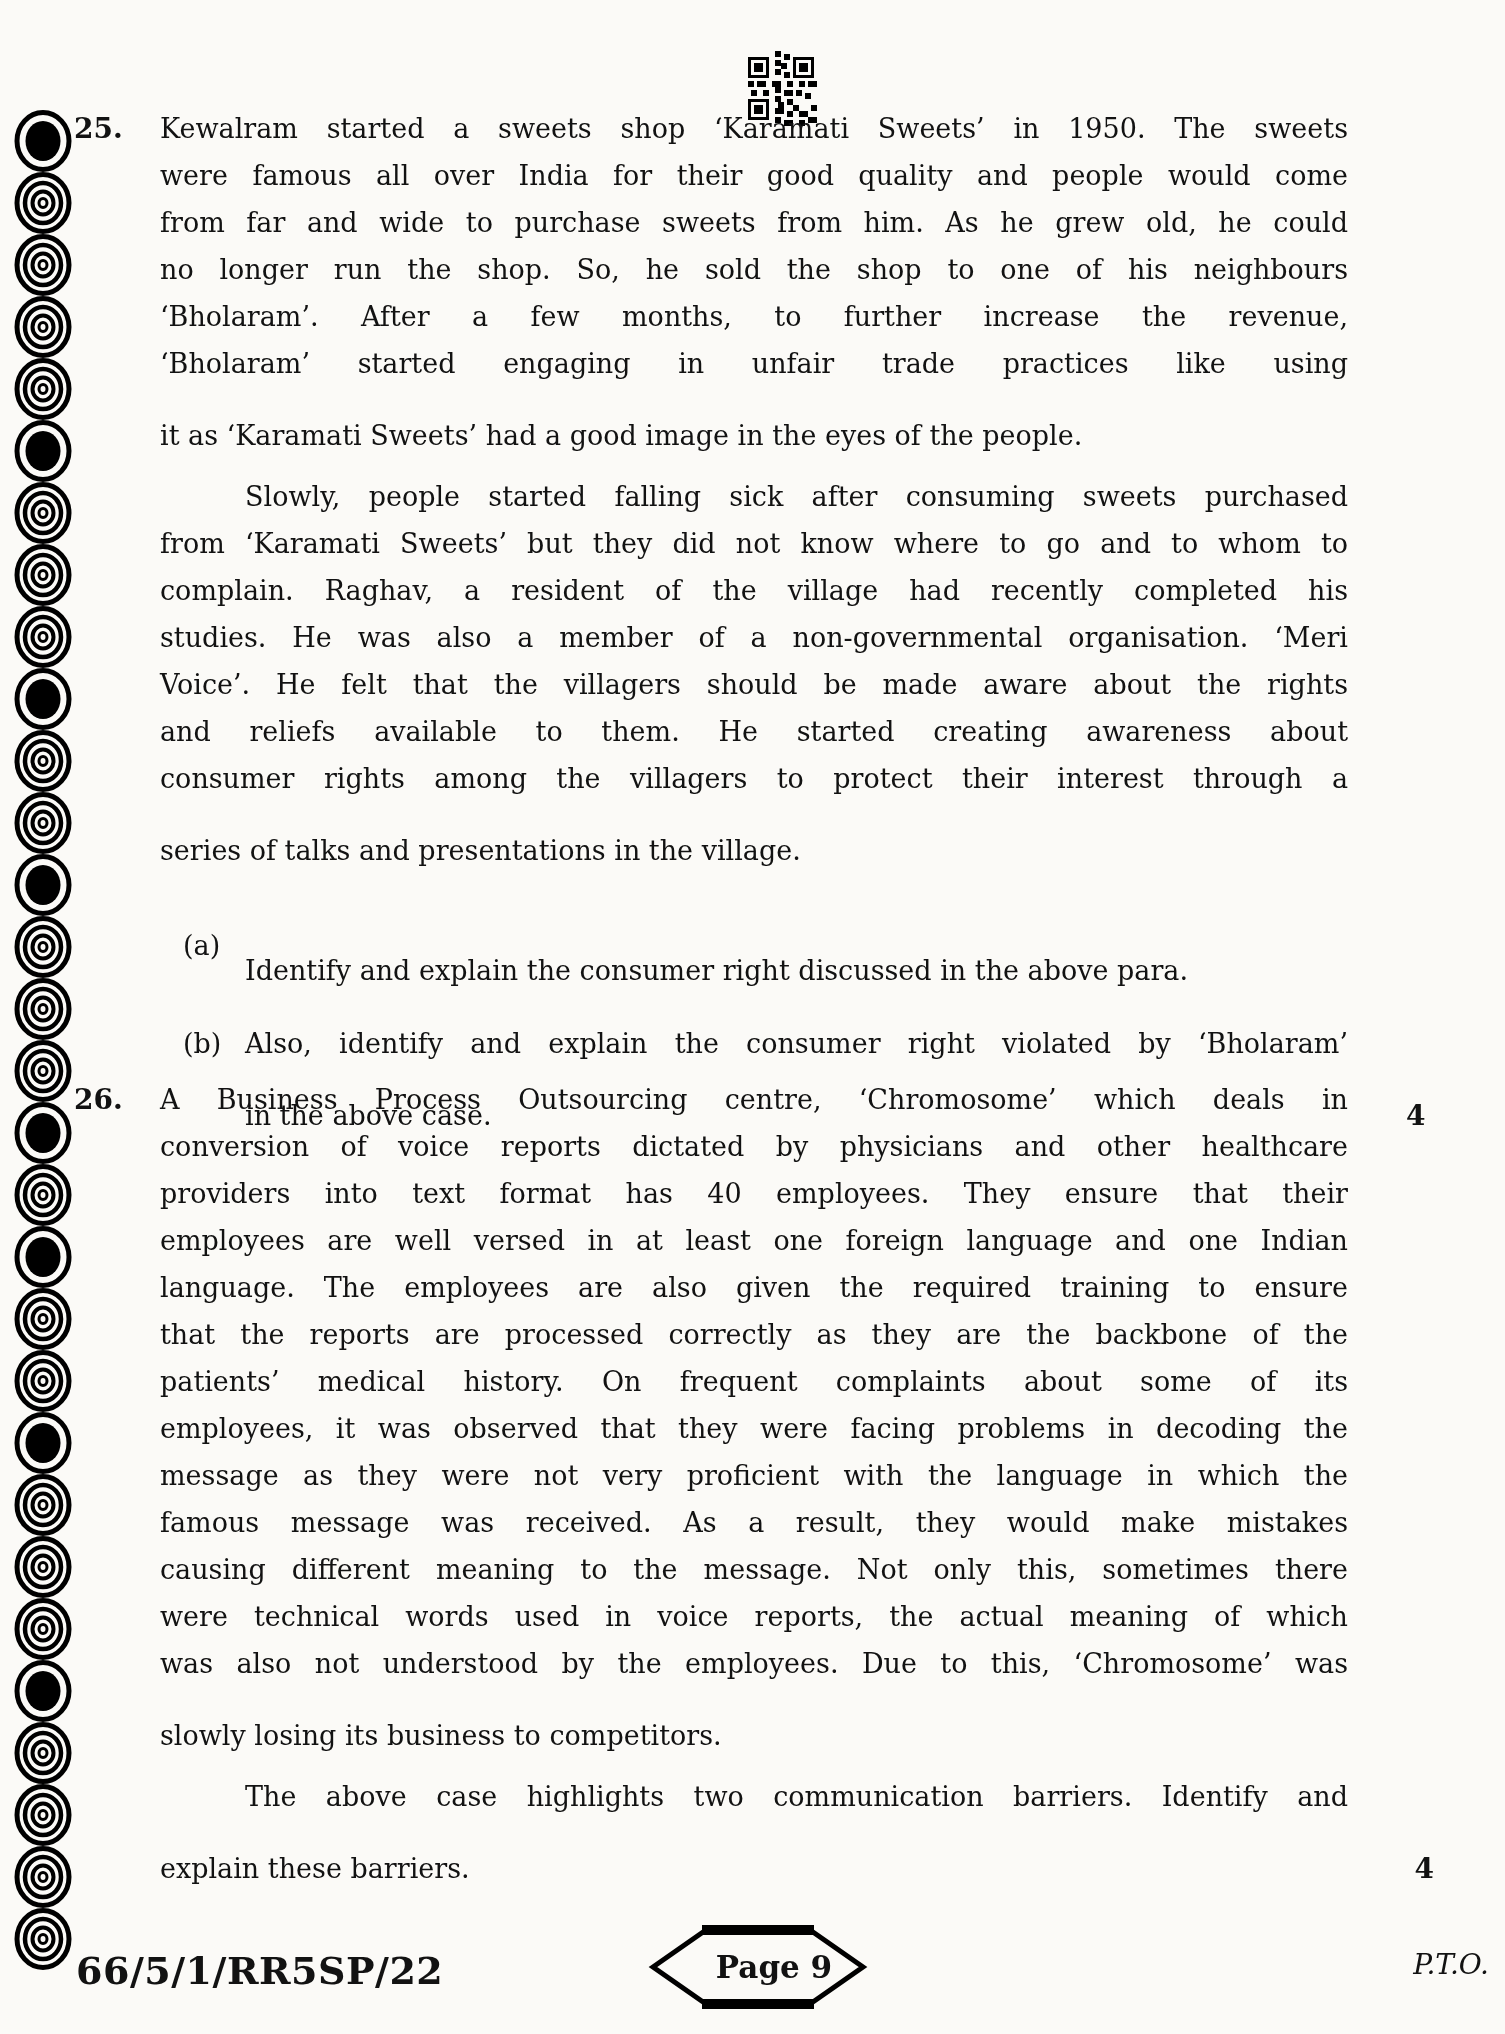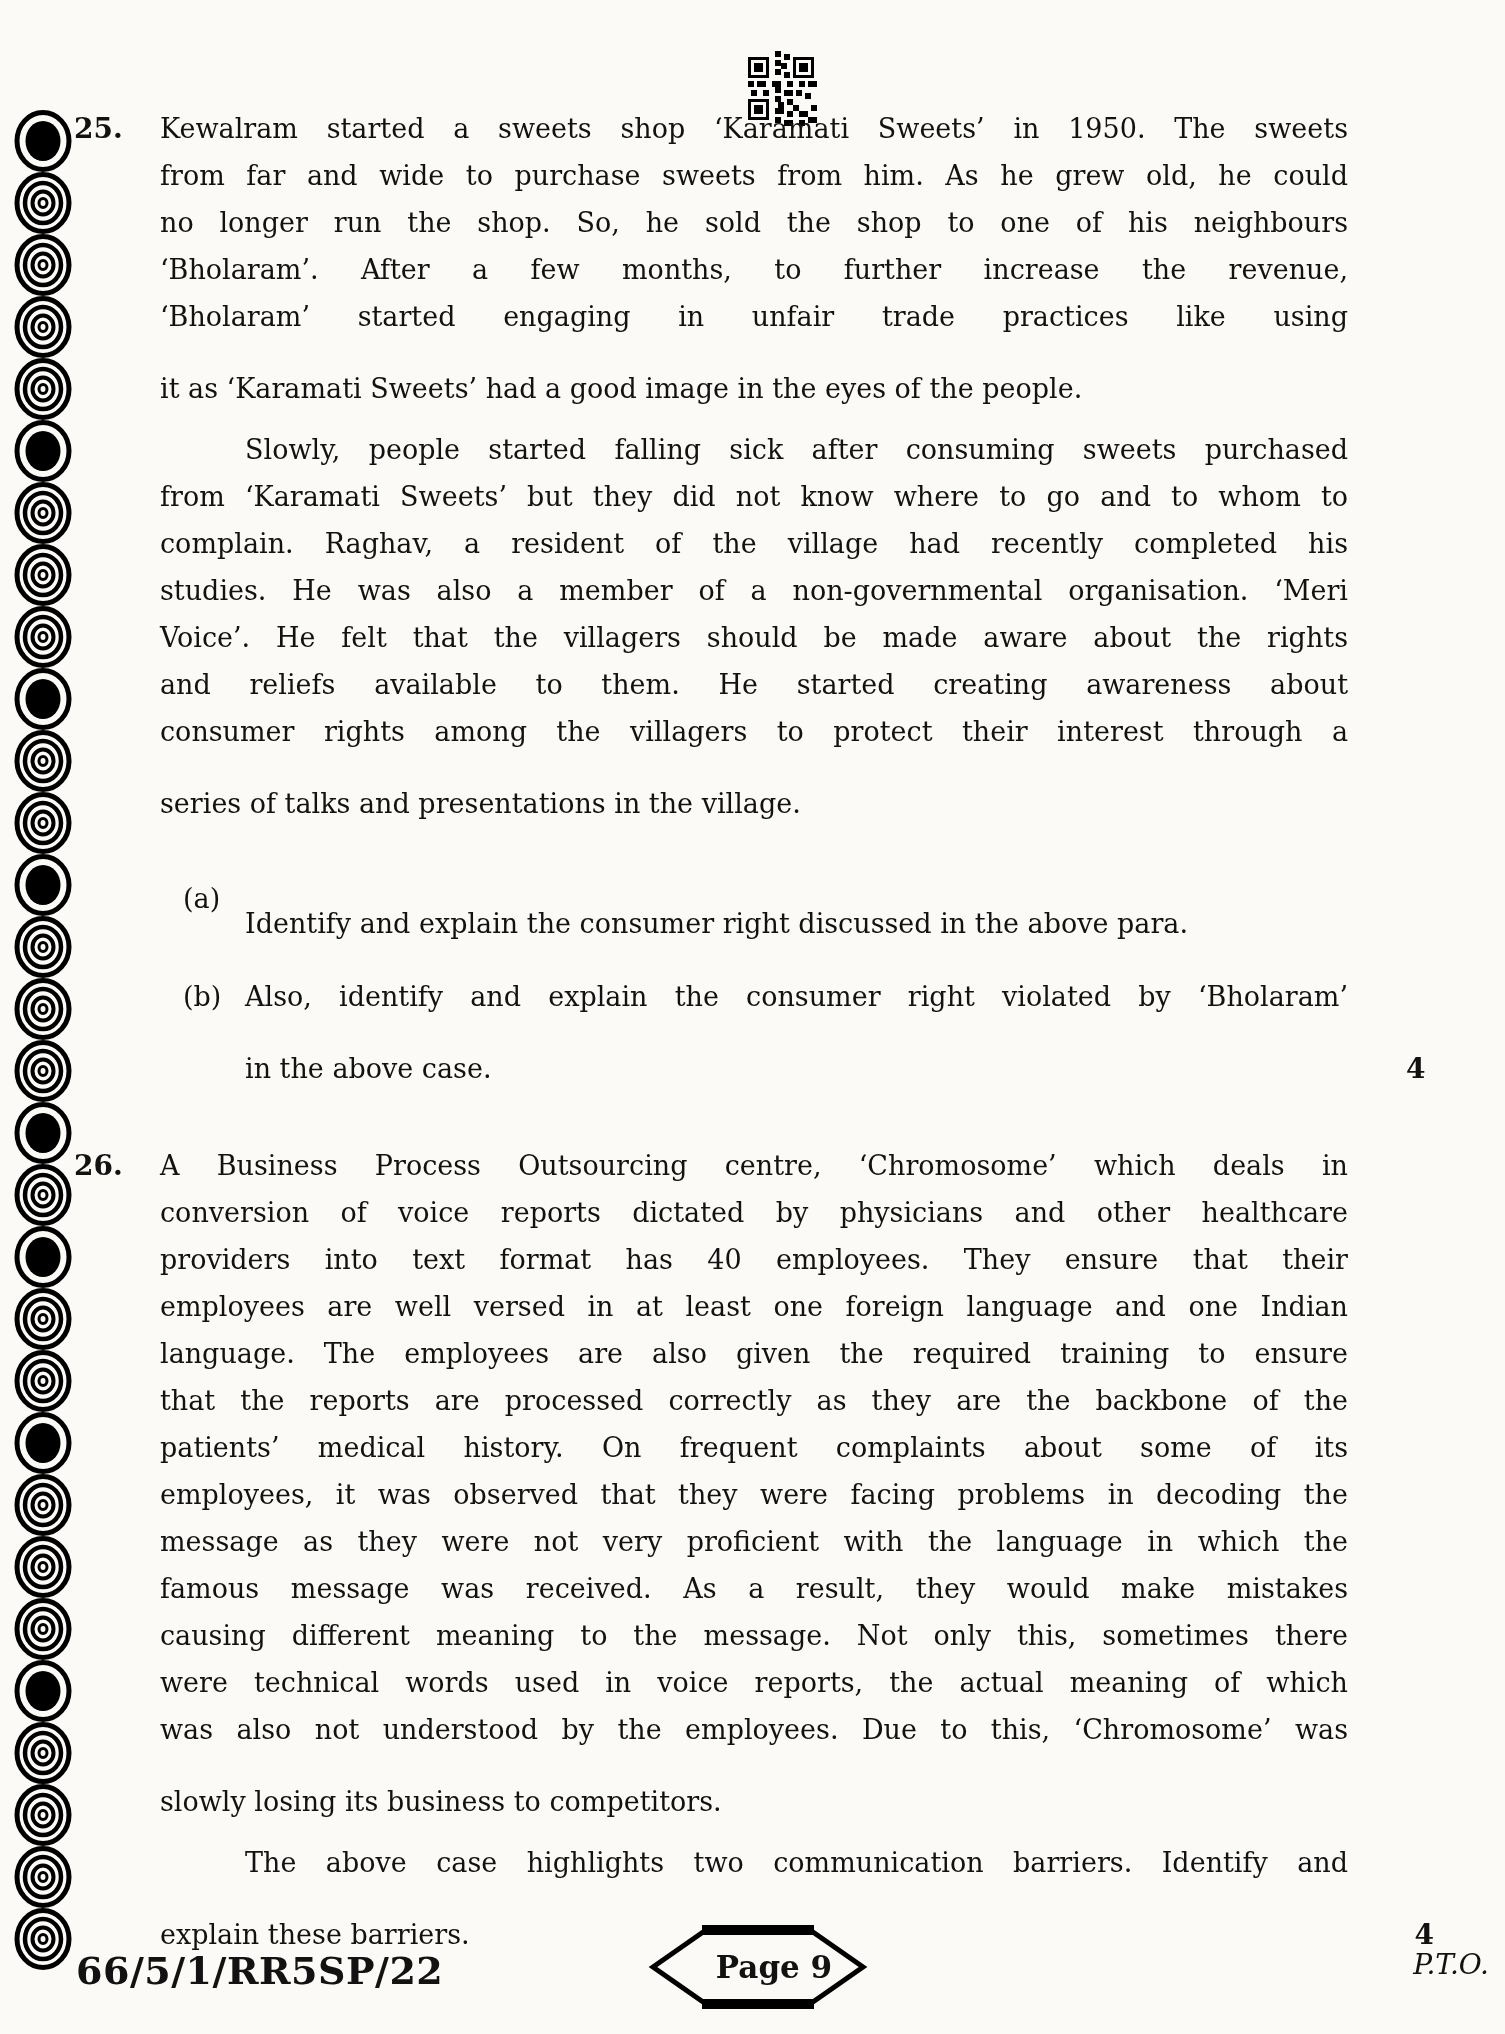--- a/index.html
+++ b/index.html
@@ -16,21 +16,21 @@
   
   #margin-strip{position:absolute;left:14px;top:110px;width:62px;}
   .rosette{width:58px;height:62px;line-height:0;}
 
   
   .qr{position:absolute;left:748px;top:50px;}
 
   
   .q{position:absolute;left:160px;width:1188px;font-size:27px;line-height:47px;}
   .q25{top:105px;}
-  .q26{top:1142px;}
+  .q26{top:1076px;}
   .qnum{position:absolute;left:-86px;top:0;font-weight:bold;font-size:28px;}
   .para{position:relative;}
   .para .line{text-align:justify;text-align-last:justify;white-space:normal;}
   .para .line:last-child{text-align-last:left;margin-top:25px;}
   .para.single .line{text-align-last:left;}
   .indent .line:first-child{text-indent:85px;}
   .mt{margin-top:14px;}
 
   .part{display:flex;padding-left:23px;}
   .part-a{margin-top:48px;}
@@ -268,20 +268,21 @@
       <rect x="12" y="23" width="3" height="2"></rect>
         <rect x="17" y="23" width="2" height="2"></rect>
         <rect x="20" y="22" width="3" height="2"></rect>
     </g>
   </svg>
 
   <section class="q q25">
     <span class="qnum">25.</span>
     <div class="para">
         <div class="line">Kewalram started a sweets shop ‘Karamati Sweets’ in 1950. The sweets</div>
+        <div class="line">were famous all over India for their good quality and people would come</div>
         <div class="line">from far and wide to purchase sweets from him. As he grew old, he could</div>
         <div class="line">no longer run the shop. So, he sold the shop to one of his neighbours</div>
         <div class="line">‘Bholaram’. After a few months, to further increase the revenue,</div>
         <div class="line">‘Bholaram’ started engaging in unfair trade practices like using</div>
         <div class="line">it as ‘Karamati Sweets’ had a good image in the eyes of the people.</div>
       </div>
     <div class="para indent mt">
         <div class="line">Slowly, people started falling sick after consuming sweets purchased</div>
         <div class="line">from ‘Karamati Sweets’ but they did not know where to go and to whom to</div>
         <div class="line">complain. Raghav, a resident of the village had recently completed his</div>

